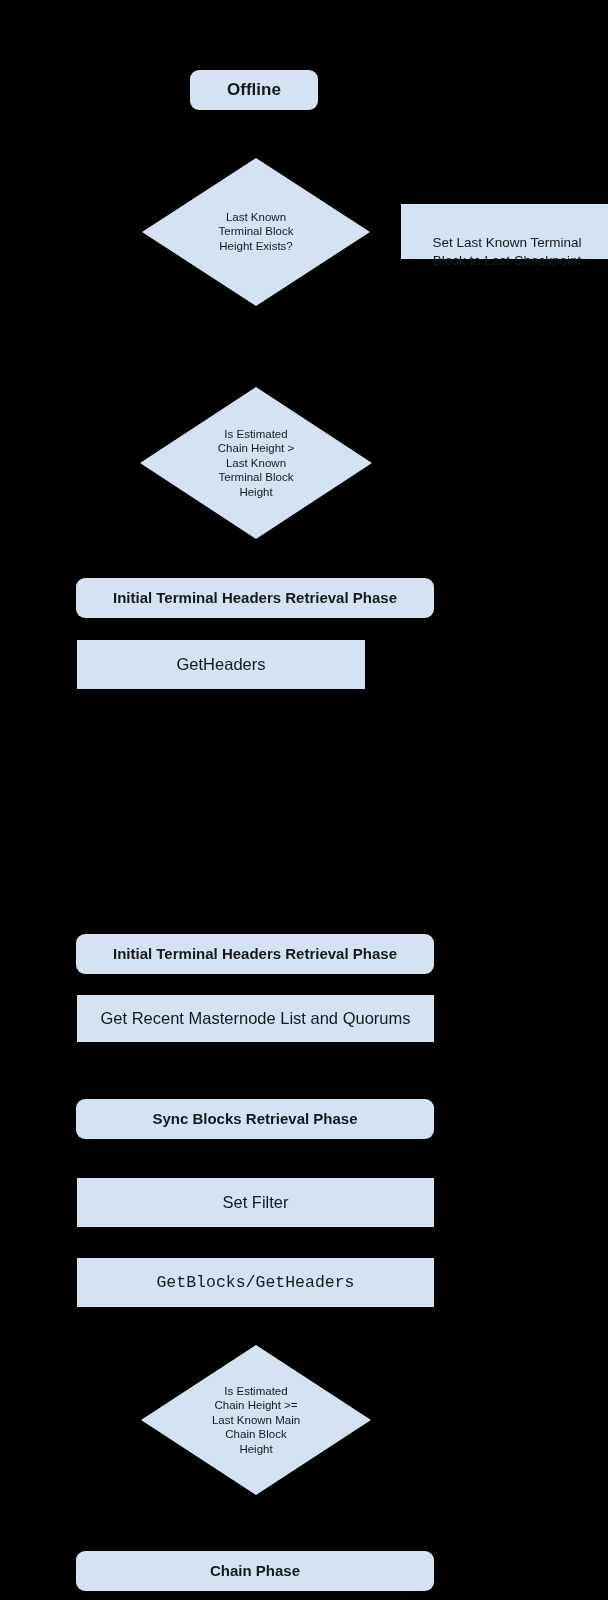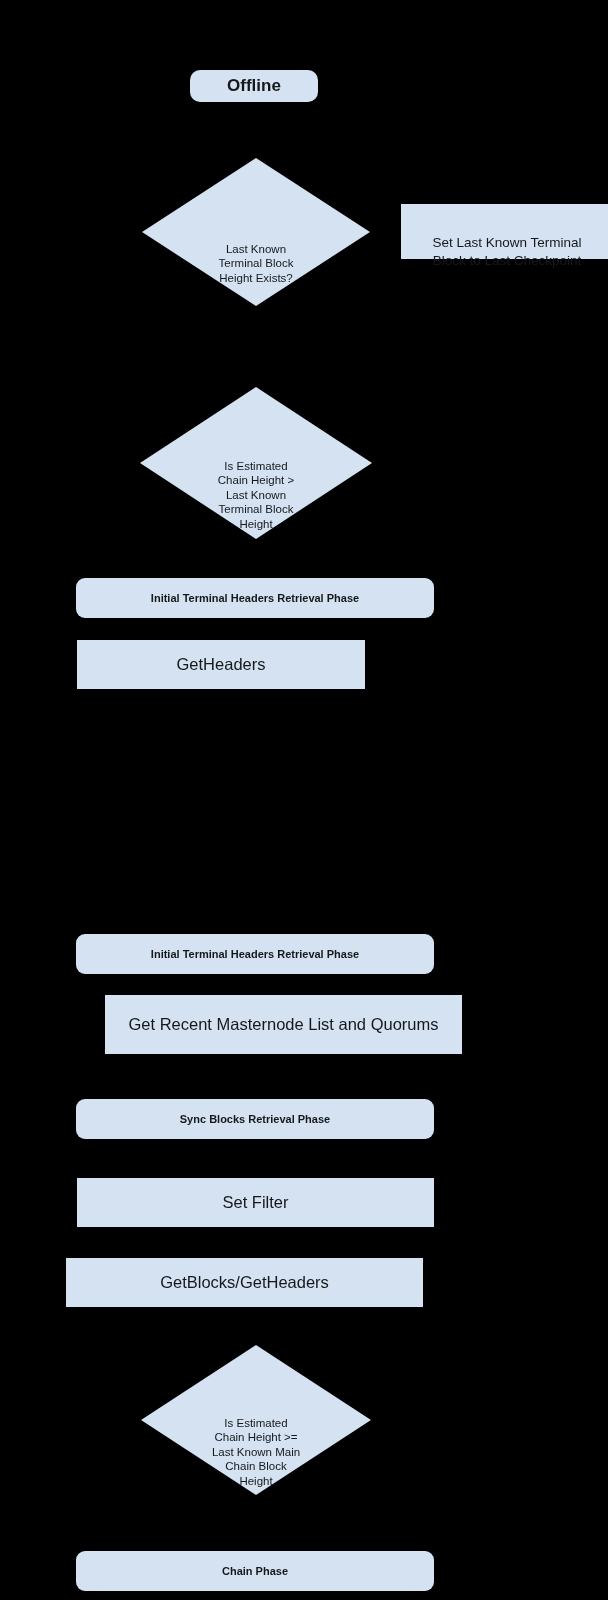--- a/index.html
+++ b/index.html
@@ -66,35 +66,34 @@
     position: absolute;
     left: 50%;
     top: 50%;
     transform: translate(-50%, -50%);
     width: 118px;
     text-align: center;
     color: #16191c;
     font-size: 11.5px;
     line-height: 1.26;
     white-space: pre-line;
-    margin-top: 32px;
   }
 
   
   .fs-offline  { font-size: 17px; }
-  .fs-phase    { font-size: 11px; }
+  .fs-phase    { font-size: 15px; }
   .fs-action   { font-size: 16.5px; }
   .fs-side     { font-size: 13.5px; margin-top: 40px; }
 </style>
 </head>
 <body>
 
 <div id="canvas">
 
-  <div class="node rounded" style="left:190px; top:70px; width:128px; height:32px;border-radius:10px;">
+  <div class="node rounded" style="left:190px; top:70px; width:128px; height:40px;">
     <span class="label fs-offline">Offline</span>
   </div>
 
   <div class="diamond" style="left:142px; top:158px; width:228px; height:148px;">
     <div class="shape"></div>
     <span class="label">Last Known
 Terminal Block
 Height Exists?</span>
   </div>
 
@@ -118,33 +117,33 @@
 
   <div class="node rect" style="left:77px; top:640px; width:288px; height:49px;">
     <span class="label fs-action">GetHeaders</span>
   </div>
 
 
   <div class="node rounded" style="left:76px; top:934px; width:358px; height:40px;">
     <span class="label fs-phase">Initial Terminal Headers Retrieval Phase</span>
   </div>
 
-  <div class="node rect" style="left:77px; top:995px; width:357px; height:59px;margin-left:28px;">
+  <div class="node rect" style="left:77px; top:995px; width:357px; height:47px;">
     <span class="label fs-action">Get Recent Masternode List and Quorums</span>
   </div>
 
   <div class="node rect" style="left:77px; top:1178px; width:357px; height:49px;">
     <span class="label fs-action">Set Filter</span>
   </div>
 
   <div class="node rounded" style="left:76px; top:1099px; width:358px; height:40px;">
     <span class="label fs-phase">Sync Blocks Retrieval Phase</span>
   </div>
 
-  <div class="node rect" style="left:66px; top:1258px; width:357px; height:49px;">
+  <div class="node rect" style="left:77px; top:1258px; width:357px; height:49px;font-family:Liberation Mono, monospace;">
     <span class="label fs-action">GetBlocks/GetHeaders</span>
   </div>
 
   <div class="diamond" style="left:141px; top:1345px; width:230px; height:150px;">
     <div class="shape"></div>
     <span class="label">Is Estimated
 Chain Height &gt;=
 Last Known Main
 Chain Block
 Height</span>

